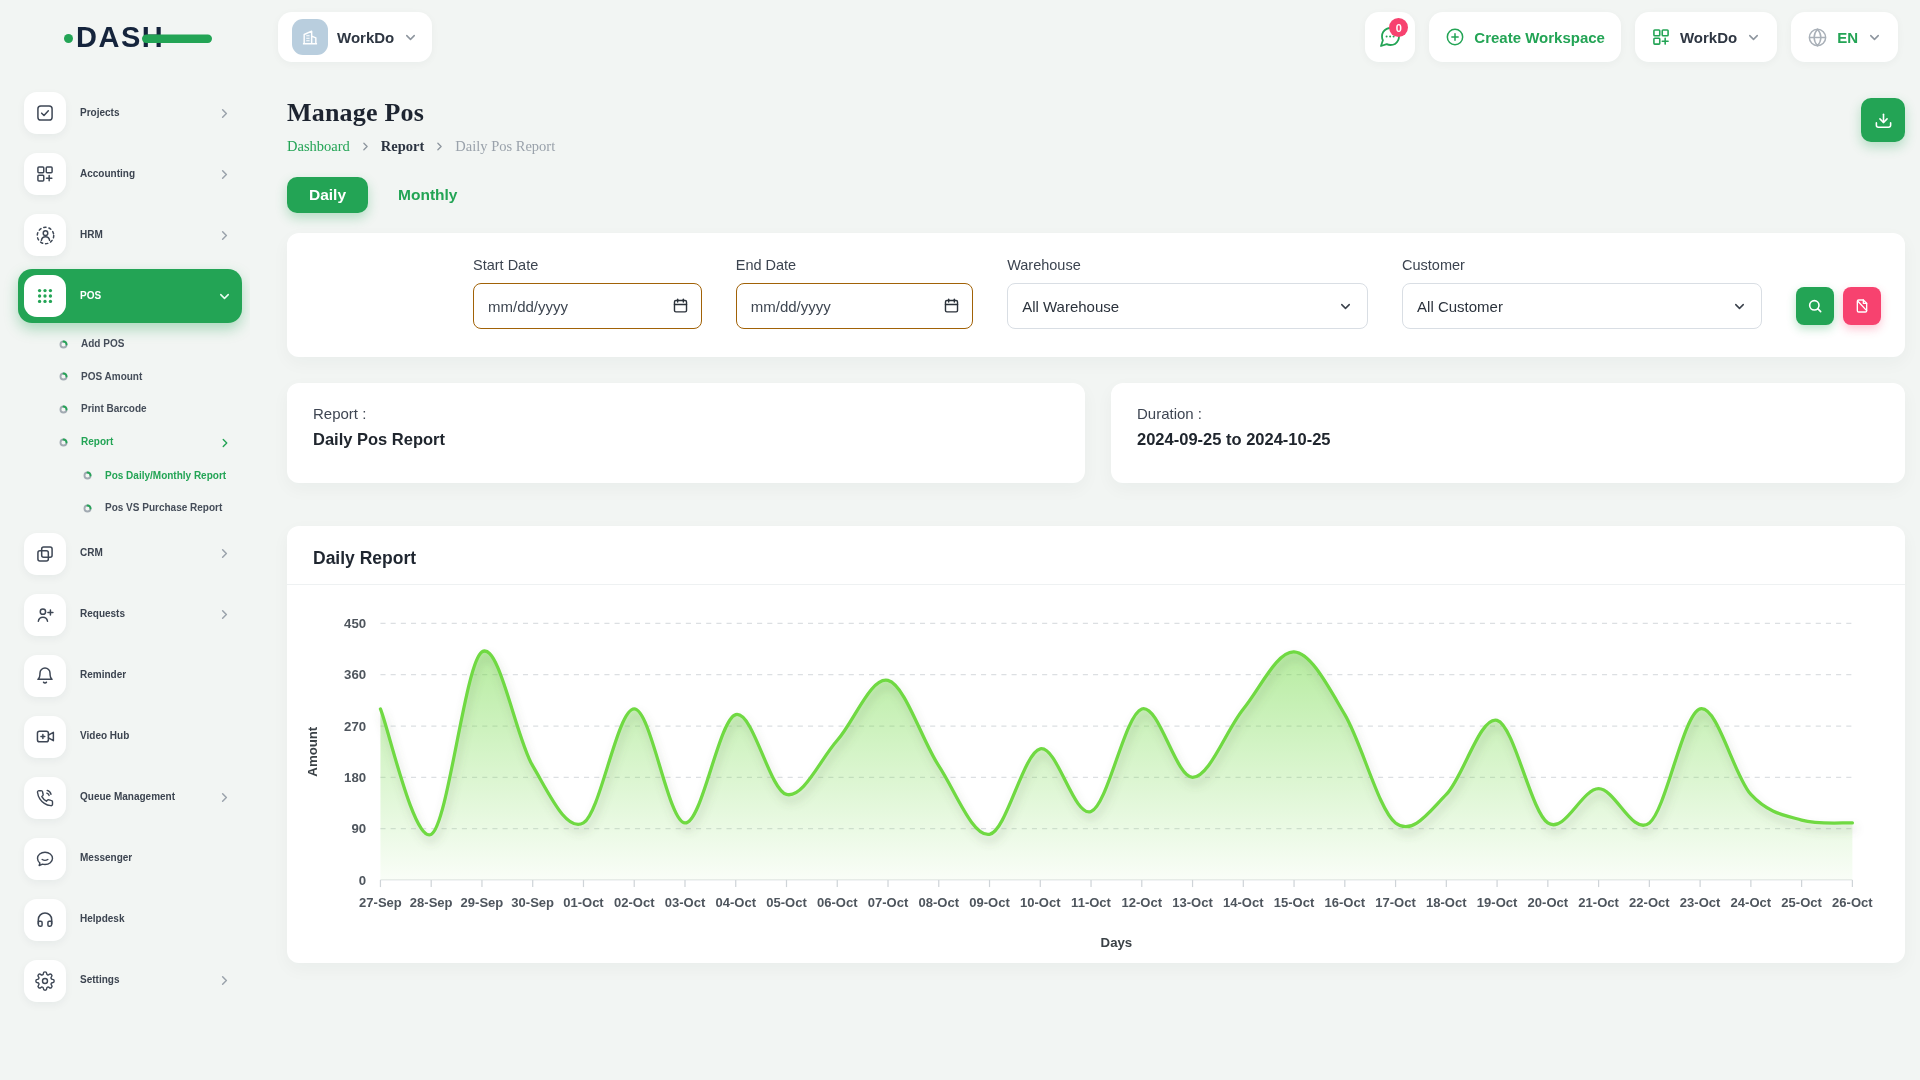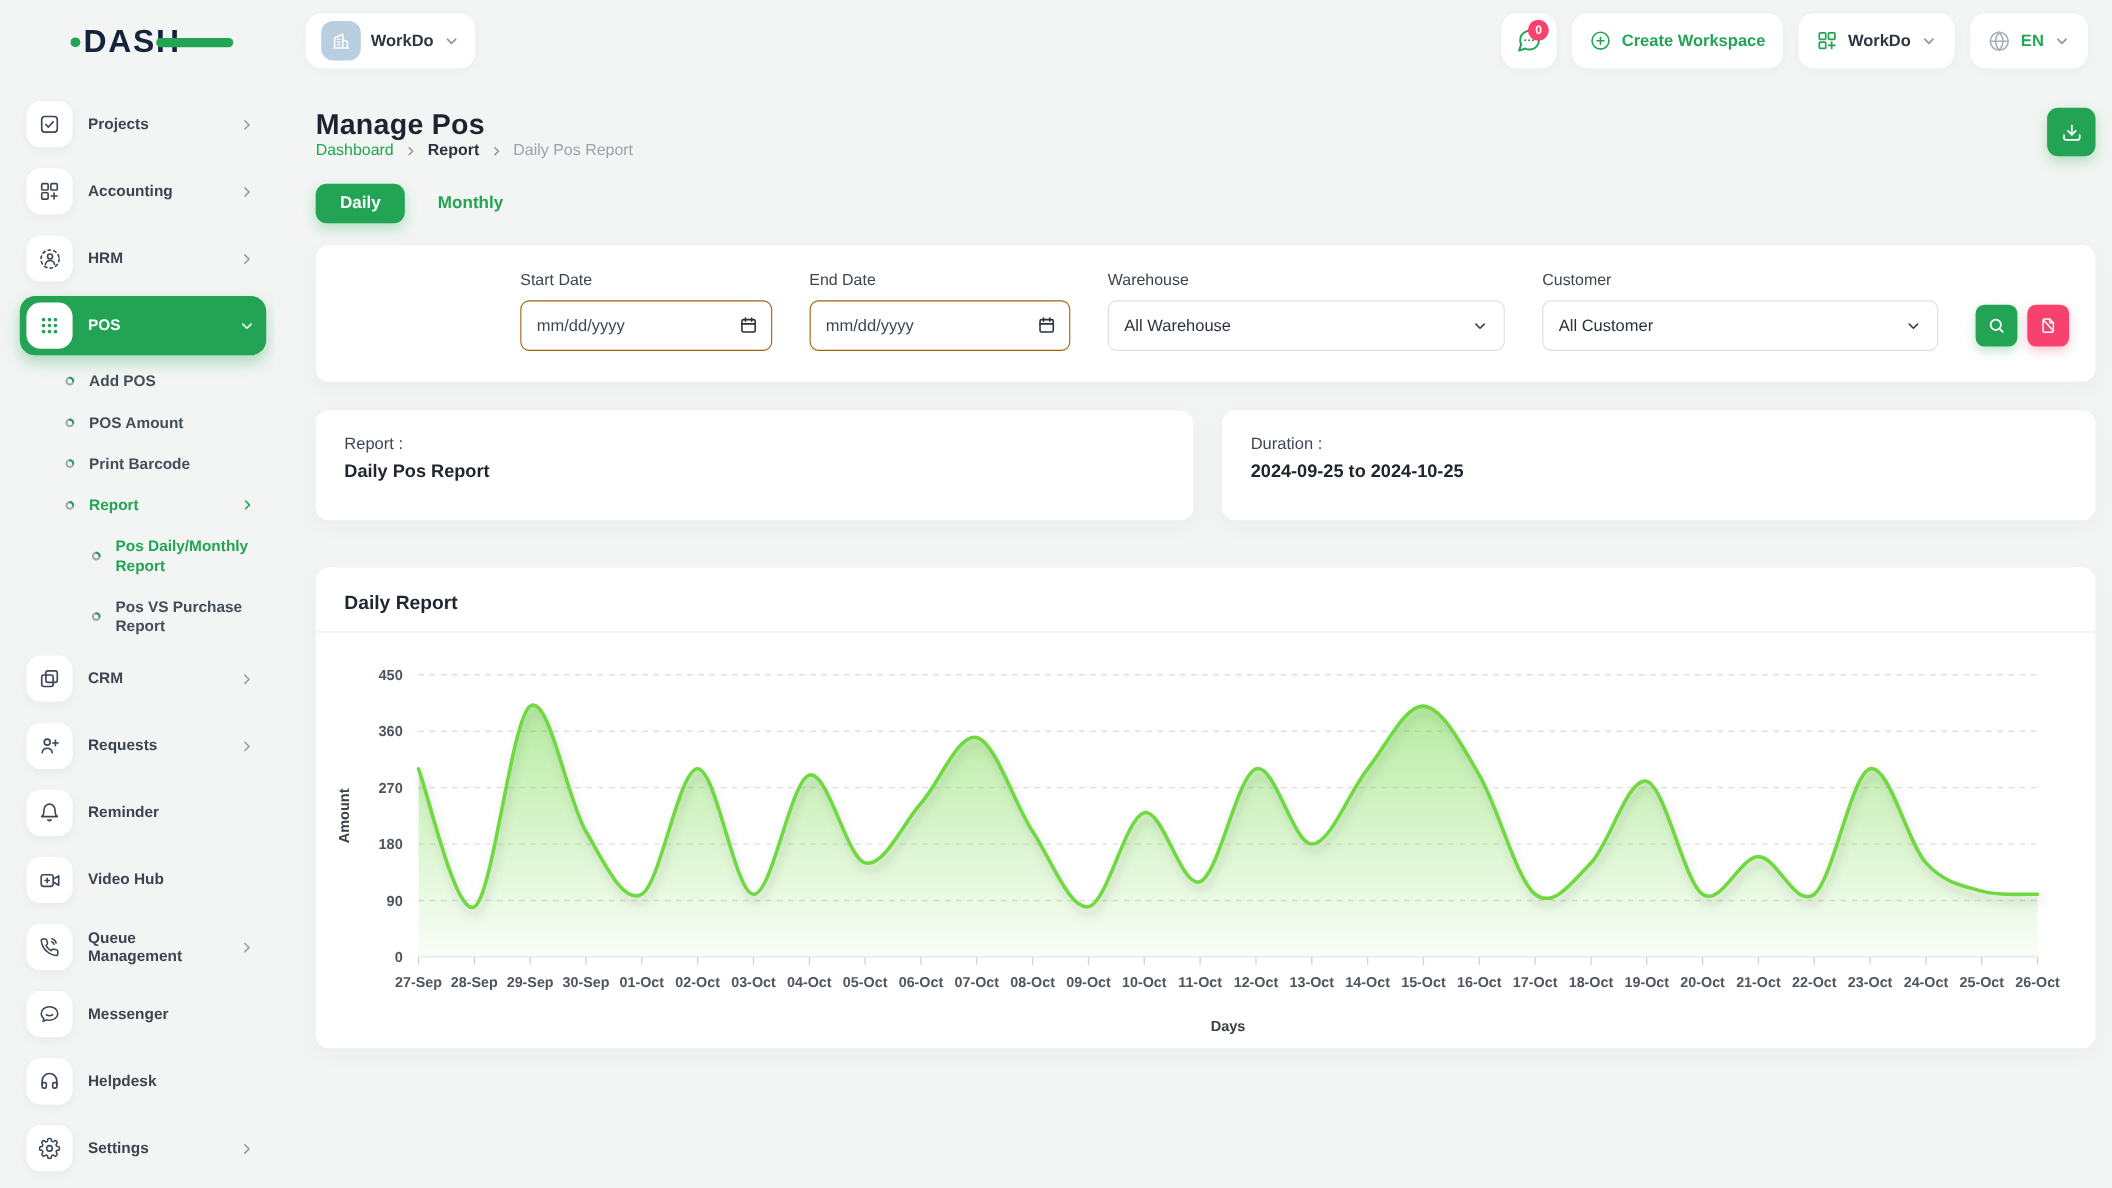--- a/index.html
+++ b/index.html
@@ -41,38 +41,38 @@
   .green-text{color:var(--primary);}
   .chev{color:#8d959e;}
 
   
   .layout{flex:1;display:flex;min-height:0;}
   .sidebar{width:250px;flex:0 0 auto;padding:12px 0 0 18px;overflow:hidden;}
   .s-item{display:flex;align-items:center;gap:14px;width:224px;padding:6px 10px 6px 6px;border-radius:14px;
           cursor:pointer;margin-bottom:7px;}
   .chip{width:42px;height:42px;flex:0 0 auto;border-radius:13px;background:#fff;display:flex;align-items:center;
         justify-content:center;color:#3e4755;box-shadow:0 3px 9px rgba(25,39,52,.05);}
-  .s-label{flex:1;font-size:14px;font-weight:600;color:#3c4450;line-height:1.25;}
+  .s-label{flex:1;font-size:10px;font-weight:600;color:#3c4450;line-height:1.25;}
   .s-caret{color:#9aa2ab;display:flex;}
   .s-item.active{background:var(--primary);box-shadow:0 6px 14px rgba(35,164,85,.35);}
   .s-item.active .s-label{color:#fff;}
   .s-item.active .chip{color:var(--primary);box-shadow:none;}
   .s-item.active .s-caret{color:#eafff2;}
   .s-sub{display:flex;align-items:center;gap:12px;width:224px;padding:8px 10px 8px 40px;cursor:pointer;margin-bottom:4px;}
   .s-sub.lvl3{padding-left:64px;}
   .s-sub .s-label{font-weight:600;color:#454d59;}
   .s-sub.active .s-label{color:var(--primary);}
   .s-sub.active .s-caret{color:var(--primary);}
   .bullet-svg{width:11px;height:11px;flex:0 0 auto;}
 
   
   .main{flex:1;min-width:0;padding:24px 15px 0 37px;}
-  .page-head{display:flex;align-items:flex-start;}
+  .page-head{display:flex;align-items:flex-start;font-family:Liberation Serif, serif;}
   .page-title{font-size:26px;font-weight:700;color:#1d2430;letter-spacing:.2px;}
-  .breadcrumb{display:flex;align-items:center;gap:9px;font-size:14.5px;}
+  .breadcrumb{display:flex;align-items:center;gap:9px;margin-top:10px;font-size:14.5px;}
   .breadcrumb a{color:var(--primary);text-decoration:none;cursor:pointer;}
   .crumb-mid{color:#2b3340;font-weight:600;}
   .crumb-cur{color:var(--muted);}
   .dl-btn{margin-left:auto;width:44px;height:44px;border:none;border-radius:10px;background:var(--primary);
           color:#fff;cursor:pointer;display:flex;align-items:center;justify-content:center;box-shadow:0 5px 12px rgba(35,164,85,.3);}
   .tabs{display:flex;align-items:center;gap:26px;margin:22px 0 20px;}
   .tab{border:none;background:transparent;font-family:inherit;font-size:15.5px;font-weight:600;color:var(--primary);
        cursor:pointer;padding:9px 4px;}
   .tab.active{background:var(--primary);color:#fff;padding:9px 22px;border-radius:10px;box-shadow:0 5px 12px rgba(35,164,85,.3);}
 

